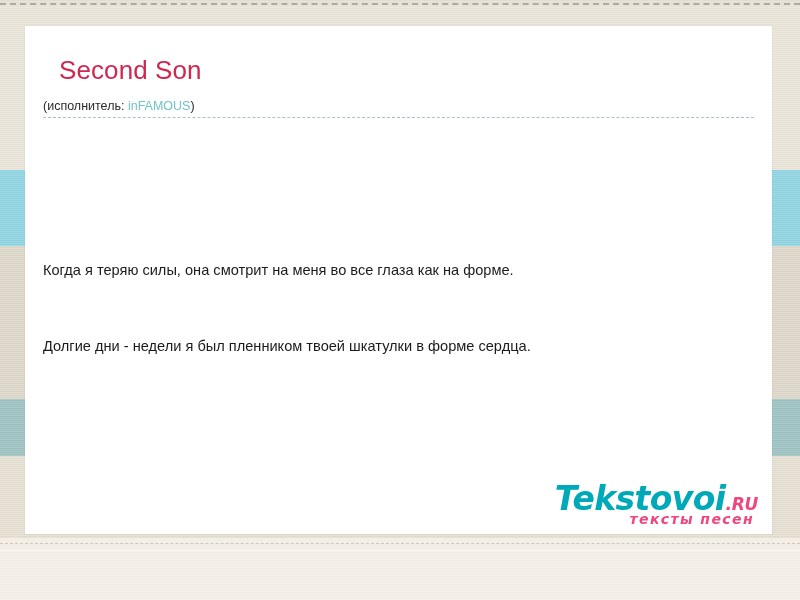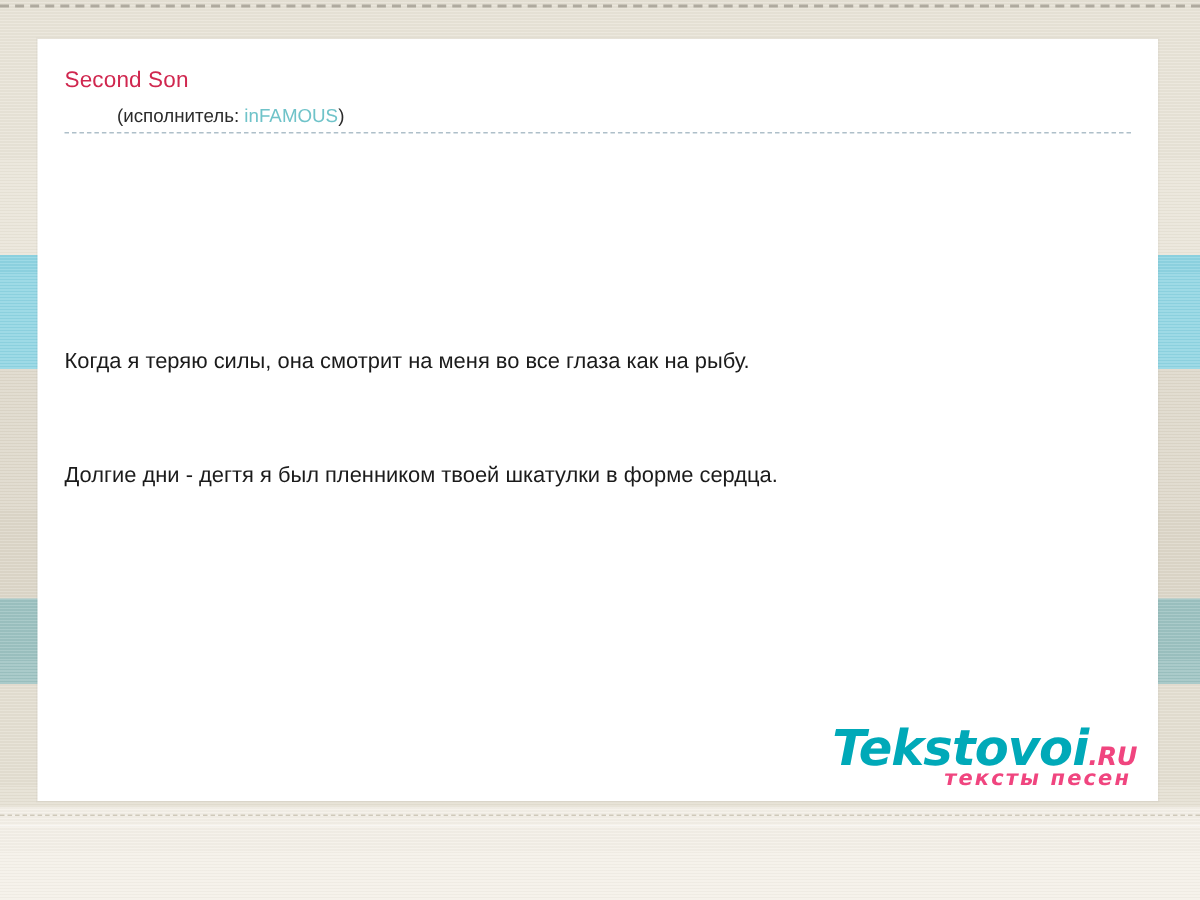--- a/index.html
+++ b/index.html
@@ -78,33 +78,32 @@
     height: 508px;
     background: #ffffff;
     box-shadow: 0 0 0 1px rgba(0,0,0,0.025);
   }
 
   #header {
     padding: 16px 0 0 18px;
   }
   #song-title {
     color: #d0274f;
-    font-size: 15px;
+    font-size: 26px;
     font-weight: normal;
     line-height: 24px;
-    margin: 0;
+    margin: 16px;
     letter-spacing: .1px;
   }
   #artist-line {
     font-size: 12.5px;
     color: #2b2b2b;
     margin-top: 3px;
     line-height: 16px;
     white-space: nowrap;
-    margin-left: 35px;
   }
   #artist-name {
     color: #6fc3c9;
   }
   #header-rule {
     margin: 3px 18px 0 18px;
     border-top: 1px dashed #aebfc9;
     height: 0;
   }
 
@@ -179,22 +178,22 @@
   <div id="header">
     <h1 id="song-title">Second Son</h1>
     <div id="artist-line"><span>(исполнитель:</span> <span id="artist-name">inFAMOUS</span><span>)</span></div>
   </div>
 
   <div id="header-rule"></div>
 
   <div id="lyrics">
 
     <div class="stanza">
-      <div class="line">Когда я теряю силы, она смотрит на меня во все глаза как на рыбу.</div>
-      <div class="line">Долгие дни - дегтя я был пленником твоей шкатулки в форме сердца.</div>
+      <div class="line">Когда я теряю силы, она смотрит на меня во все глаза как на форме.</div>
+      <div class="line">Долгие дни - недели я был пленником твоей шкатулки в форме сердца.</div>
     </div>
 
     
 
     
 
   </div>
 
   <div id="logo">
     <div><span id="logo-main">Tekstovoi</span><span id="logo-tld">.RU</span></div>

